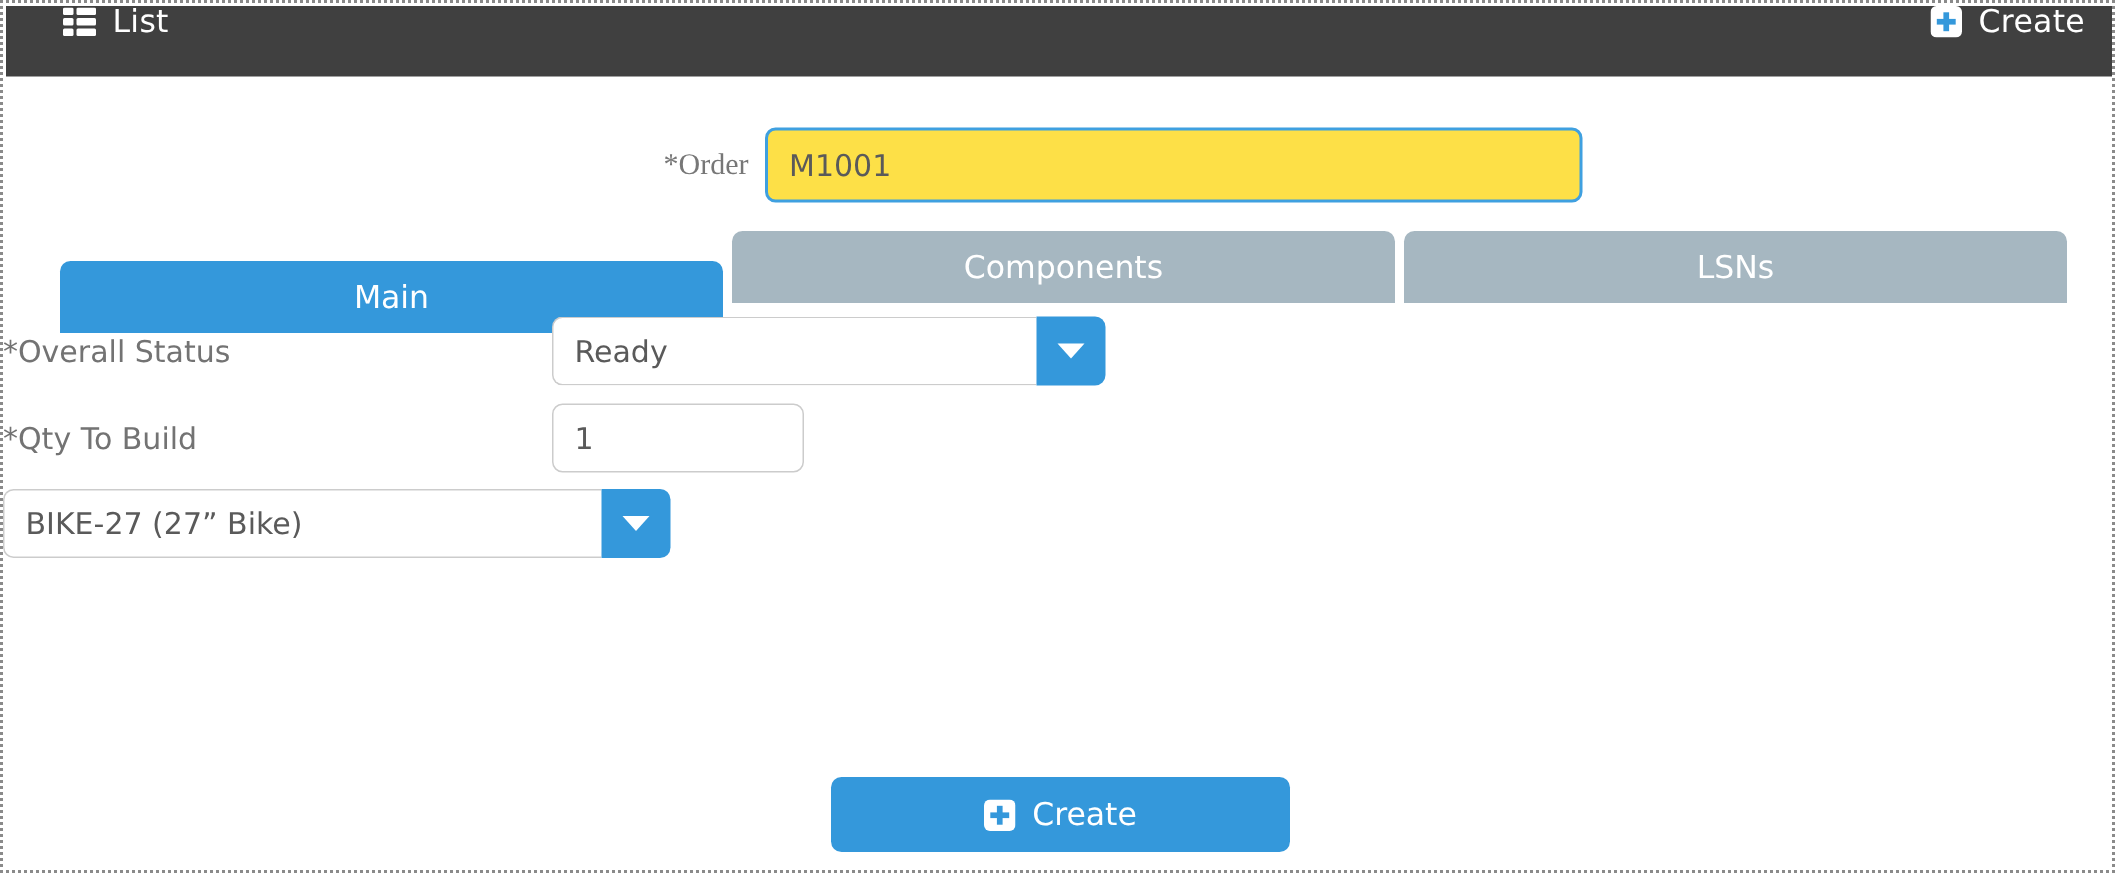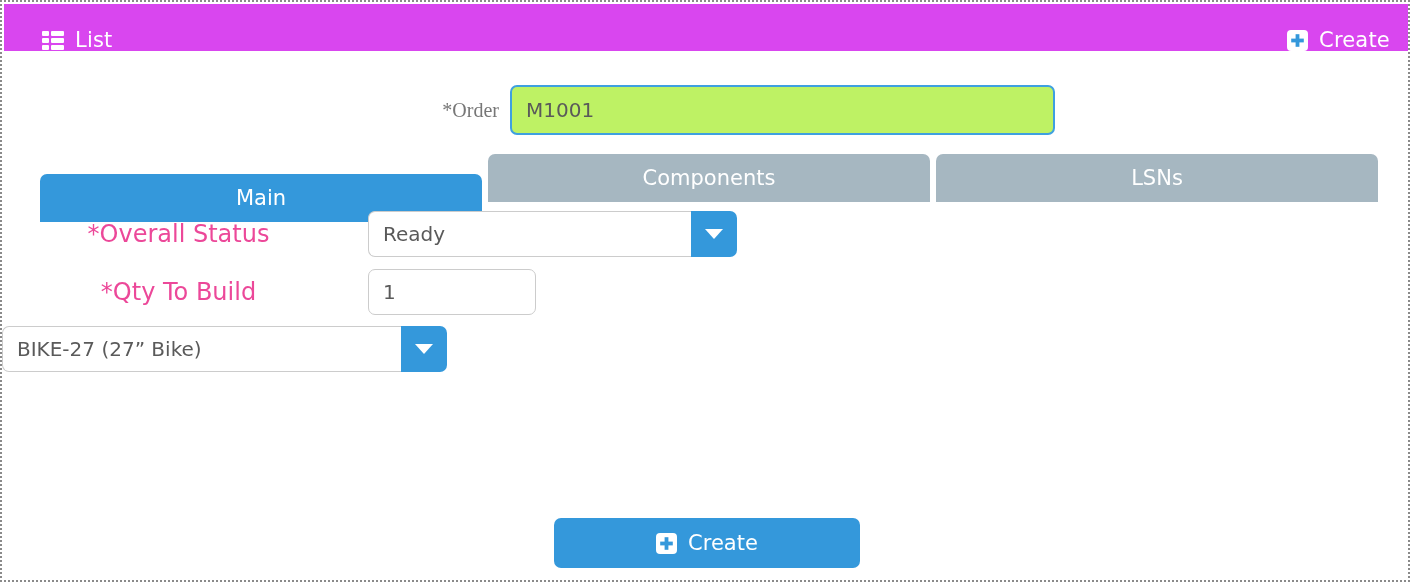--- a/index.html
+++ b/index.html
@@ -20,23 +20,23 @@
     overflow: hidden;
   }
 
   
   .header {
     position: absolute;
     left: 2px;
     top: 2px;
     width: 1406px;
     height: 47px;
-    background: #d946ef;
-    display: flex;
-    align-items: flex-end;
+    background: #404040;
+    display: flex;
+    align-items: flex-start;
     justify-content: space-between;
     box-sizing: border-box;
     padding: 0 20px 0 38px;
   }
   .header-left, .header-right {
     display: flex;
     align-items: center;
     gap: 11px;
     cursor: pointer;
   }
@@ -79,21 +79,21 @@
     line-height: 50px;
     white-space: pre;
     font-family: Liberation Serif, serif;
   }
   .order-input {
     width: 545px;
     height: 50px;
     box-sizing: border-box;
     border: 2px solid #3fa0e0;
     border-radius: 7px;
-    background: #bef264;
+    background: #fde047;
     color: #5a5a5a;
     font-size: 20px;
     font-family: inherit;
     padding: 0 14px;
     outline: none;
   }
 
   
   .tabs {
     position: absolute;
@@ -125,25 +125,25 @@
   
   .field-row {
     position: absolute;
     left: 0;
     width: 1410px;
     display: flex;
     align-items: flex-start;
   }
   .field-label {
     width: 366px;
-    text-align: center;
+    text-align: left;
     padding-right: 13px;
     box-sizing: border-box;
-    color: #ec4899;
-    font-size: 24px;
+    color: #737373;
+    font-size: 20px;
     line-height: 46px;
     white-space: pre;
   }
   .combo {
     display: flex;
     align-items: stretch;
     height: 46px;
   }
   .combo-input {
     height: 46px;

